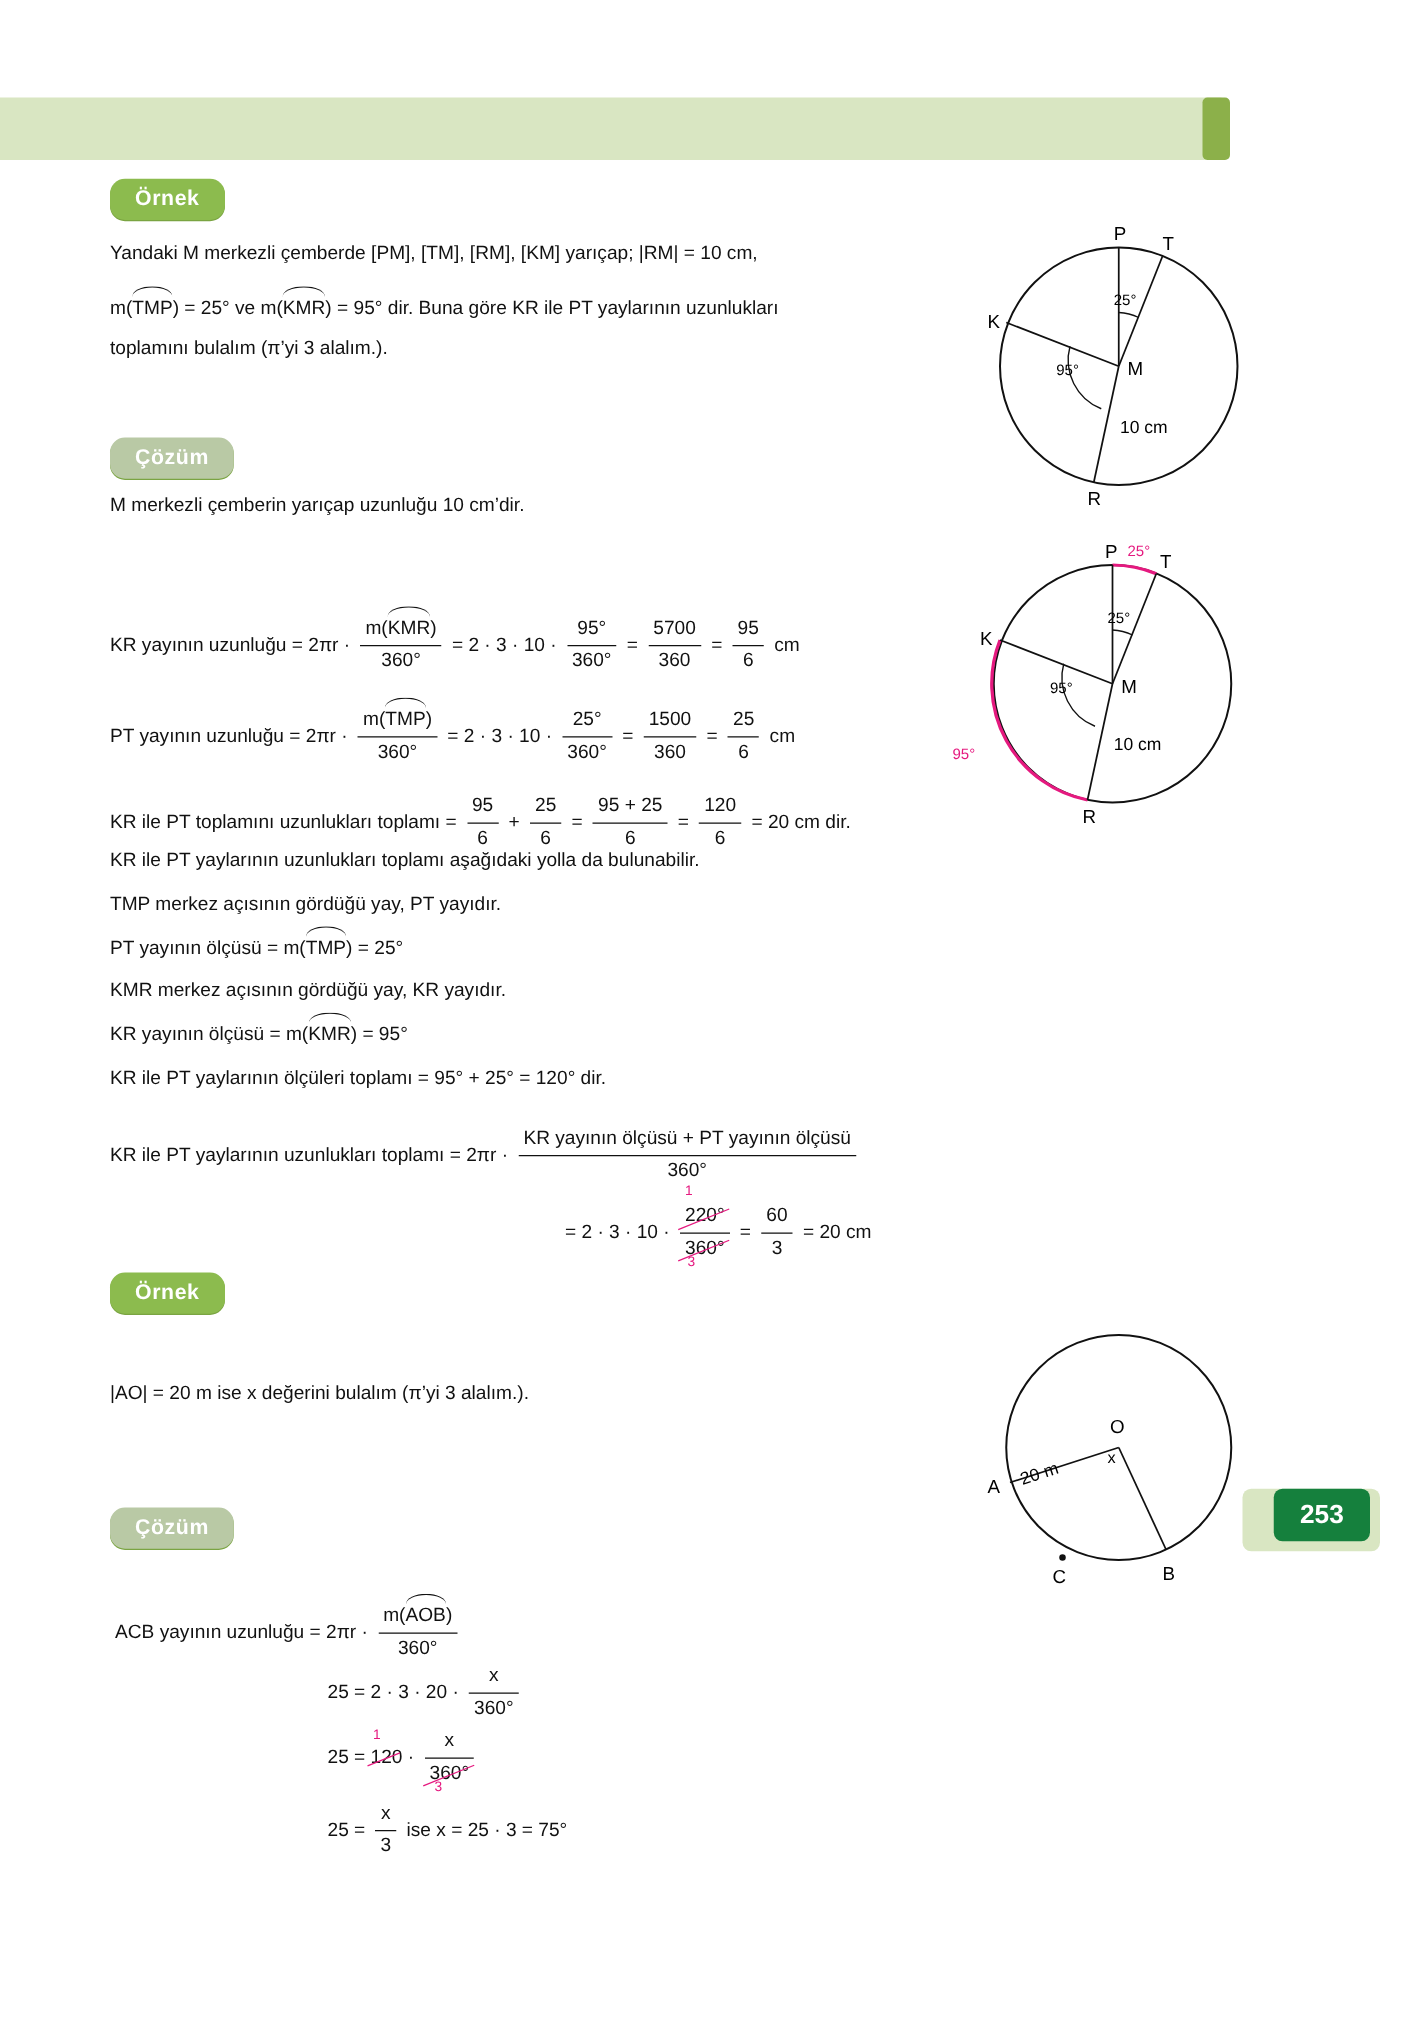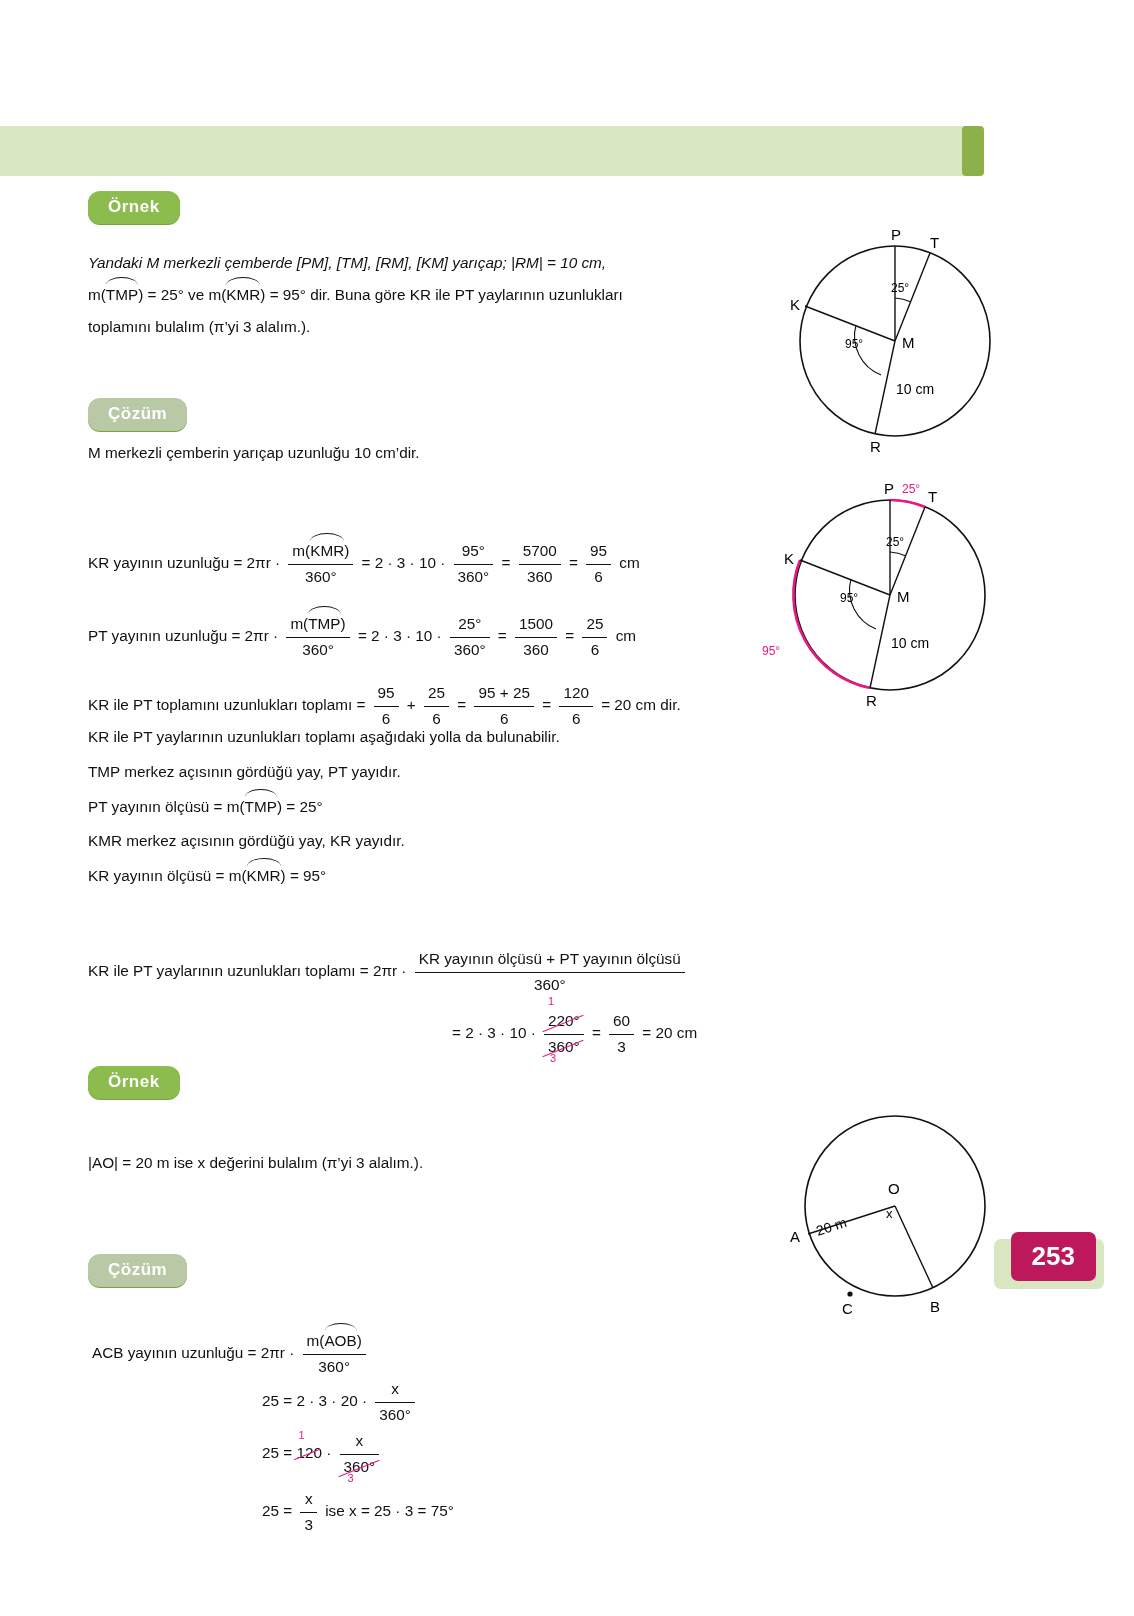--- a/index.html
+++ b/index.html
@@ -4,21 +4,21 @@
 <style>
   html,body{margin:0;padding:0;}
   body{
     width:1134px;height:1616px;
     background:#ffffff;
     font-family:"Liberation Sans", sans-serif;
     color:#111;
     position:relative;
     overflow:hidden;
   }
-  .page{position:relative;width:1134px;height:1329px;margin-top:48px;}
+  .page{position:relative;width:1134px;height:1329px;}
 
   
   .topband{
     position:absolute;left:0;top:78px;width:982px;height:50px;
     background:#d9e6c2;border-radius:0 6px 6px 0;
   }
   .topband-tab{
     position:absolute;left:962px;top:78px;width:22px;height:50px;
     background:#8cb04a;border-radius:4px;
   }
@@ -56,21 +56,21 @@
 
   .strike{position:relative;}
   .strike:after{
     content:"";position:absolute;left:-3px;top:55%;width:110%;height:0;
     border-top:1.3px solid #e5197f;transform:rotate(-22deg);
   }
 
   
   .pagenum{
     position:absolute;right:38px;bottom:96px;
-    background:#be185d;color:#fff;font-weight:bold;font-size:26px;
+    background:#15803d;color:#fff;font-weight:bold;font-size:21px;
     padding:9px 21px;border-radius:7px;
   }
   .pagenum-shadow{
     position:absolute;right:30px;bottom:88px;width:110px;height:50px;
     background:#d9e6c2;border-radius:7px;
   }
 
   .fig{position:absolute;}
   svg{display:block;overflow:visible;}
   text{font-family:"Liberation Sans", sans-serif;}
@@ -78,21 +78,21 @@
 </head>
 <body>
 
 <div class="page">
 
   <div class="topband"></div>
   <div class="topband-tab"></div>
 
   <div class="label-tag" style="left:88px;top:143px;">Örnek</div>
 
-  <div class="t" style="left:88px;top:204px;font-style:italic;">Yandaki M merkezli çemberde [PM], [TM], [RM], [KM] yarıçap; |RM| = 10 cm,</div>
+  <div class="t" style="left:88px;top:192px;">Yandaki M merkezli çemberde [PM], [TM], [RM], [KM] yarıçap; |RM| = 10 cm,</div>
 
   <div class="t" style="left:88px;top:236px;">
     <span>m(</span><span class="arcwrap"><span class="arc"></span><span>TMP</span></span><span>) = 25° ve m(</span><span class="arcwrap"><span class="arc"></span><span>KMR</span></span><span>) = 95° dir. Buna göre KR ile PT yaylarının uzunlukları</span>
   </div>
 
   <div class="t" style="left:88px;top:268px;">toplamını bulalım (π’yi 3 alalım.).</div>
 
   <div class="fig" style="left:790px;top:178px;">
     <svg width="220" height="230" viewBox="0 0 220 230">
       <circle cx="105" cy="115" r="95" fill="none" stroke="#111" stroke-width="1.6"></circle>
@@ -196,20 +196,21 @@
   <div class="t" style="left:88px;top:748px;">
     <span>PT yayının ölçüsü = m(</span><span class="arcwrap"><span class="arc"></span><span>TMP</span></span><span>) = 25°</span>
   </div>
 
   <div class="t" style="left:88px;top:782px;">KMR merkez açısının gördüğü yay, KR yayıdır.</div>
 
   <div class="t" style="left:88px;top:817px;">
     <span>KR yayının ölçüsü = m(</span><span class="arcwrap"><span class="arc"></span><span>KMR</span></span><span>) = 95°</span>
   </div>
 
+  <div class="t" style="left:88px;top:852px;">KR ile PT yaylarının ölçüleri toplamı = 95° + 25° = 120° dir.</div>
 
   <div class="t" style="left:88px;top:900px;">
     <span>KR ile PT yaylarının uzunlukları toplamı = 2πr ·</span>
     <span class="frac">
       <span class="num">KR  yayının ölçüsü + PT  yayının ölçüsü</span>
       <span class="den">360°</span>
     </span>
   </div>
 
   <div class="t" style="left:452px;top:962px;">

